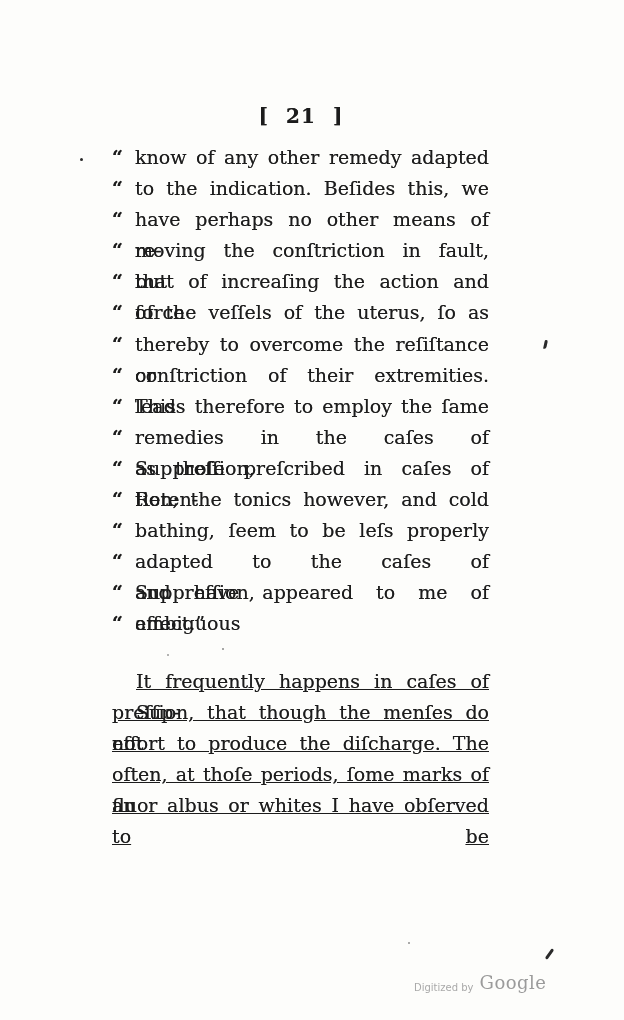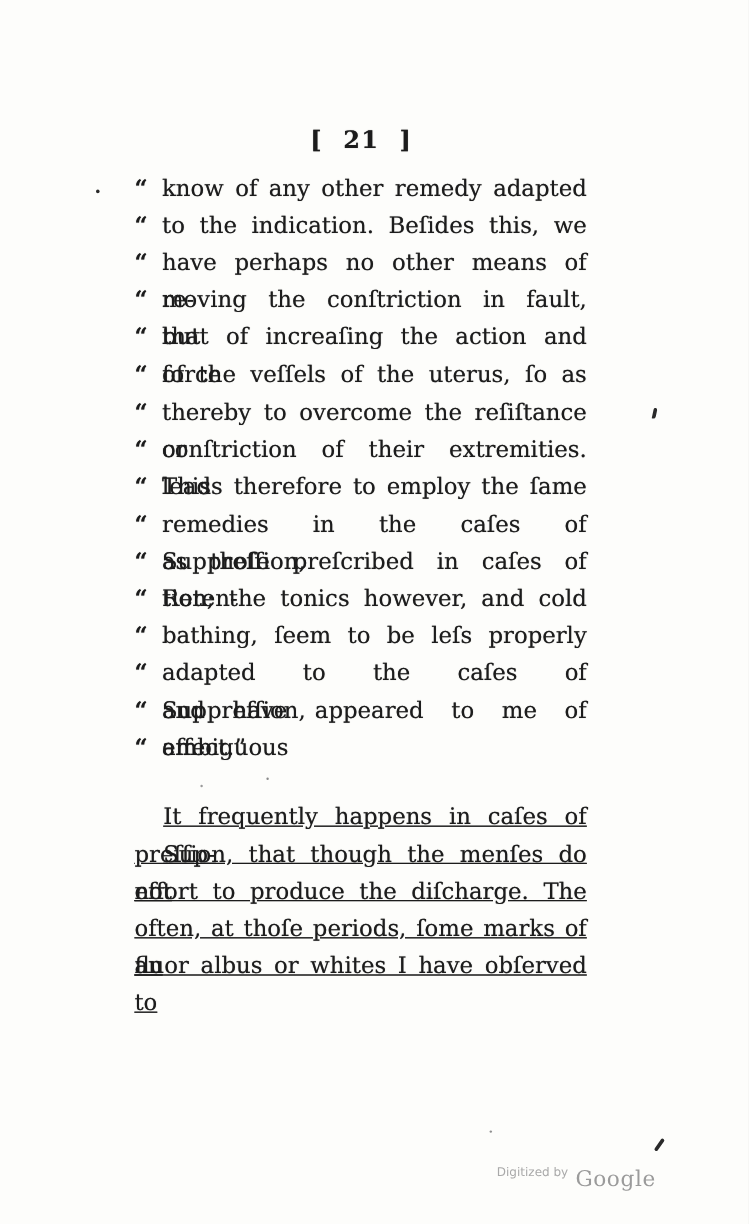--- a/index.html
+++ b/index.html
@@ -82,21 +82,21 @@
     height: 31px;
     line-height: 31px;
     text-align: right;
   }
   
   .watermark {
     position: absolute;
     left: 414px;
     top: 972px;
     display: flex;
-    align-items: flex-start;
+    align-items: flex-end;
     gap: 6px;
     user-select: none;
   }
   .wm-prefix {
     font-family: "DejaVu Sans", "Liberation Sans", sans-serif;
     font-size: 10px;
     color: #a9a9a9;
   }
   .wm-brand {
     font-family: "DejaVu Serif", "Liberation Serif", serif;
@@ -202,20 +202,21 @@
         <span class="qtext short">effect.”</span>
       </div>
   </div>
 
   <div class="para-block">
     <div class="pline first">It frequently happens in caſes of Sup-</div>
     <div class="pline">preſſion, that though the menſes do not</div>
     <div class="pline">effort to produce the diſcharge. The</div>
     <div class="pline">often, at thoſe periods, ſome marks of an</div>
     <div class="pline">fluor albus or whites I have obſerved to</div>
+    <div class="catchword-line">be</div>
   </div>
 
   <div class="watermark">
     <span class="wm-prefix">Digitized by</span>
     <span class="wm-brand">Google</span>
   </div>
 
   <div class="speck speck-dot1"></div>
   <div class="speck speck-dot2"></div>
   <div class="speck speck-dot3"></div>

